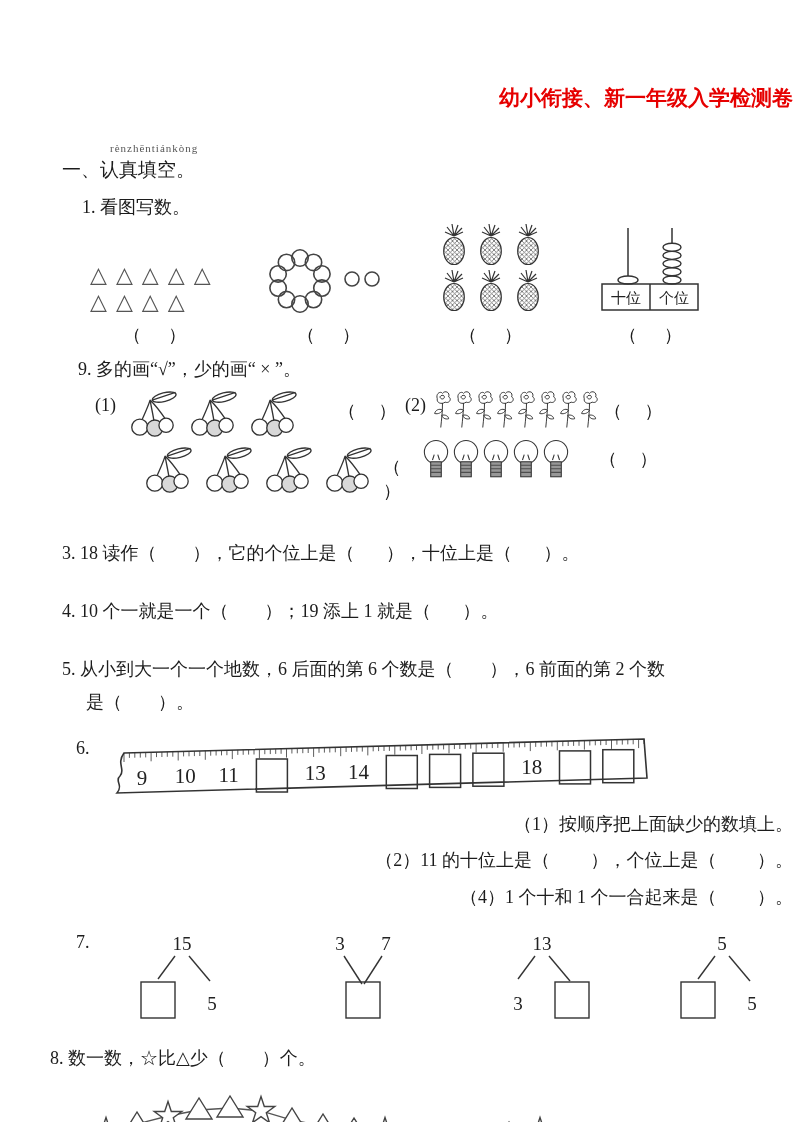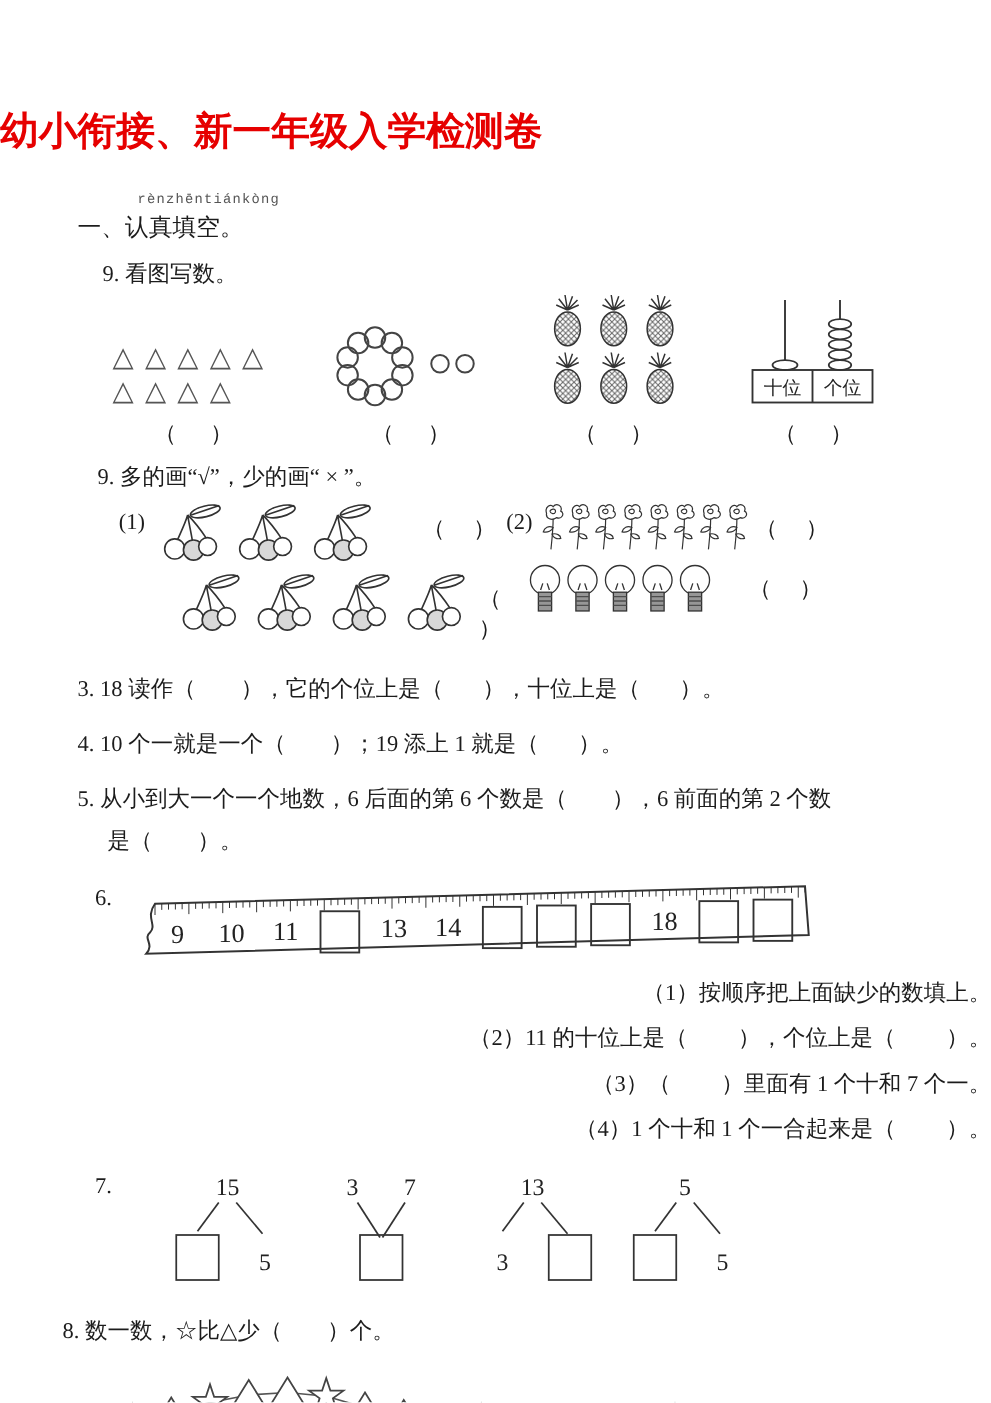--- a/index.html
+++ b/index.html
@@ -1,53 +1,53 @@
 <!DOCTYPE html>
 <html><head>
 <meta charset="utf-8">
 <style>
   *{margin:0;padding:0;box-sizing:border-box;}
   html,body{background:#fff;}
   .page{width:793px;height:1122px;background:#fff;position:relative;overflow:hidden;
         font-family:"Liberation Serif","DejaVu Serif",serif;color:#1c1c1c;
         font-size:18px;padding-top:86px;}
   .txt{white-space:pre-wrap;}
-  .title{text-align:left;font-size:31px;font-weight:bold;line-height:1.2;}
+  .title{text-align:right;font-size:21px;font-weight:bold;line-height:1.2;}
   .section-head{margin:46px 0 0 62px;font-size:19px;}
   .annotated{position:relative;display:inline-block;}
-  .pinyin{position:absolute;top:-15px;left:10px;font-family:Liberation Mono, monospace;
+  .pinyin{position:absolute;top:-15px;left:10px;font-family:Liberation Serif, serif;
           font-size:11px;color:#555;letter-spacing:1px;white-space:nowrap;}
   .q1-label{margin:12px 0 0 82px;}
   .q1-row{display:flex;align-items:flex-end;margin:4px 0 0 90px;gap:46px;}
   .q1-group{display:flex;flex-direction:column;align-items:center;}
   .blank{margin-top:8px;font-size:18px;}
   .tri-row{line-height:27px;letter-spacing:9px;font-family:"DejaVu Sans",sans-serif;
            font-size:22px;color:#555;white-space:nowrap;}
   .pine-row{display:flex;gap:5px;}
   .q2-label{margin:10px 0 0 78px;}
   .q2-cols{display:flex;margin-top:8px;}
   .q2-left{margin-left:95px;width:310px;}
   .q2-row{display:flex;align-items:flex-start;margin-bottom:6px;}
   .icons{display:flex;align-items:flex-end;}
   .sub{margin-right:6px;margin-top:6px;}
   .indent1{margin-left:42px;}
   .indent2{margin-left:16px;}
   .ml36{margin-left:36px;margin-top:10px;}
   .ml6{margin-left:6px;margin-top:10px;}
   .ml4{margin-left:4px;margin-top:10px;}
   .ml28{margin-left:28px;margin-top:10px;}
-  .para{margin:17px 0 0 62px;line-height:1.5;}
+  .para{margin:31px 0 0 62px;line-height:1.5;}
   .cont{margin-left:86px;margin-top:6px;}
   .q6{display:flex;align-items:flex-start;margin:16px 0 0 76px;}
   .q6 .qnum{margin:6px 14px 0 0;}
   .q6-subs{margin:10px 0 0 96px;}
   .q6-subs .sub-item{margin-bottom:11px;line-height:1.4;text-align:right;}
   .q7{display:flex;align-items:flex-start;margin:20px 0 0 76px;}
   .q7 .qnum{margin-top:2px;}
-  .trees{display:flex;margin-left:30px;}
+  .trees{display:flex;gap:58px;margin-left:30px;}
   .q8-label{margin:20px 0 0 50px;}
   .q8-svg-wrap{margin:4px 0 0 82px;}
   svg text{font-family:"Liberation Serif","DejaVu Serif",serif;}
 </style>
 </head>
 <body>
 
 <svg width="0" height="0" style="position:absolute" aria-hidden="true">
   <defs>
     <pattern id="hatch" width="4.5" height="4.5" patternUnits="userSpaceOnUse">
@@ -88,21 +88,21 @@
     </symbol>
   </defs>
 </svg>
 
 <div class="page">
 
   <div class="title" style="color: rgb(230, 0, 0);">幼小衔接、新一年级入学检测卷</div>
 
   <div class="section-head txt"><span>一、</span><span class="annotated"><span class="pinyin">rènzhēntiánkòng</span><span>认真填空。</span></span></div>
 
-  <div class="q1-label txt">9. 看图写数。</div>
+  <div class="q1-label txt">1. 看图写数。</div>
 
   <div class="q1-row">
     <div class="q1-group">
       <div>
           <div class="tri-row"><span>△</span><span>△</span><span>△</span><span>△</span><span>△</span></div>
           <div class="tri-row"><span>△</span><span>△</span><span>△</span><span>△</span></div>
         </div>
       <div class="blank txt">（      ）</div>
     </div>
     <div class="q1-group">
@@ -376,21 +376,20 @@
         <rect x="368.9" y="21.2" width="31" height="33" fill="none" stroke="#333" stroke-width="1.5"></rect>
         <text x="427.7" y="42.0" text-anchor="middle" font-size="21" fill="#222">18</text>
         <rect x="455.5" y="18.9" width="31" height="33" fill="none" stroke="#333" stroke-width="1.5"></rect>
         <rect x="498.8" y="17.7" width="31" height="33" fill="none" stroke="#333" stroke-width="1.5"></rect>
       </svg>
   </div>
 
   <div class="q6-subs">
     <div class="sub-item txt">（1）按顺序把上面缺少的数填上。</div>
     <div class="sub-item txt">（2）11 的十位上是（         ），个位上是（         ）。</div>
-    <div class="sub-item txt">（3）（         ）里面有 1 个十和 7 个一。</div>
     <div class="sub-item txt">（4）1 个十和 1 个一合起来是（         ）。</div>
   </div>
 
   <div class="q7">
     <span class="qnum txt">7.</span>
     <div class="trees">
         <svg width="122" height="96">
           <text x="62" y="20" text-anchor="middle" font-size="19" fill="#222">15</text>
           <line x1="55" y1="26" x2="38" y2="49" stroke="#333" stroke-width="1.4"></line>
           <line x1="69" y1="26" x2="90" y2="51" stroke="#333" stroke-width="1.4"></line>

